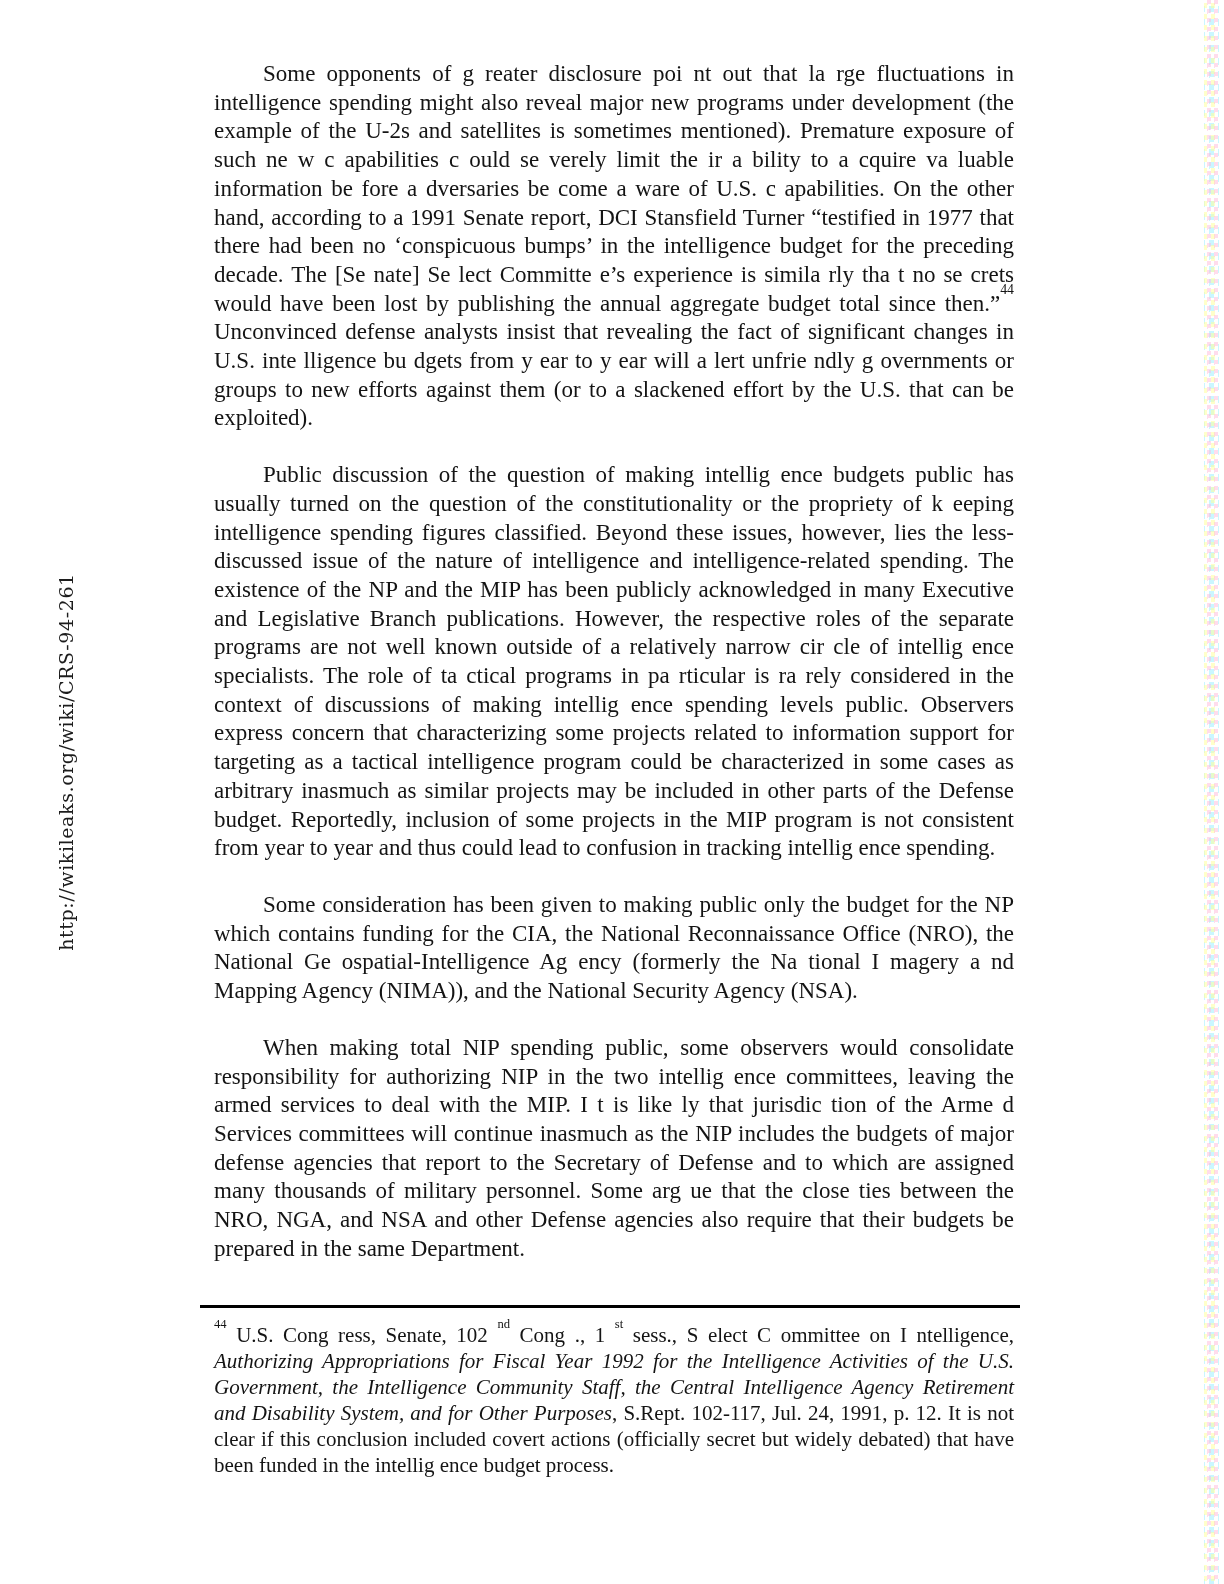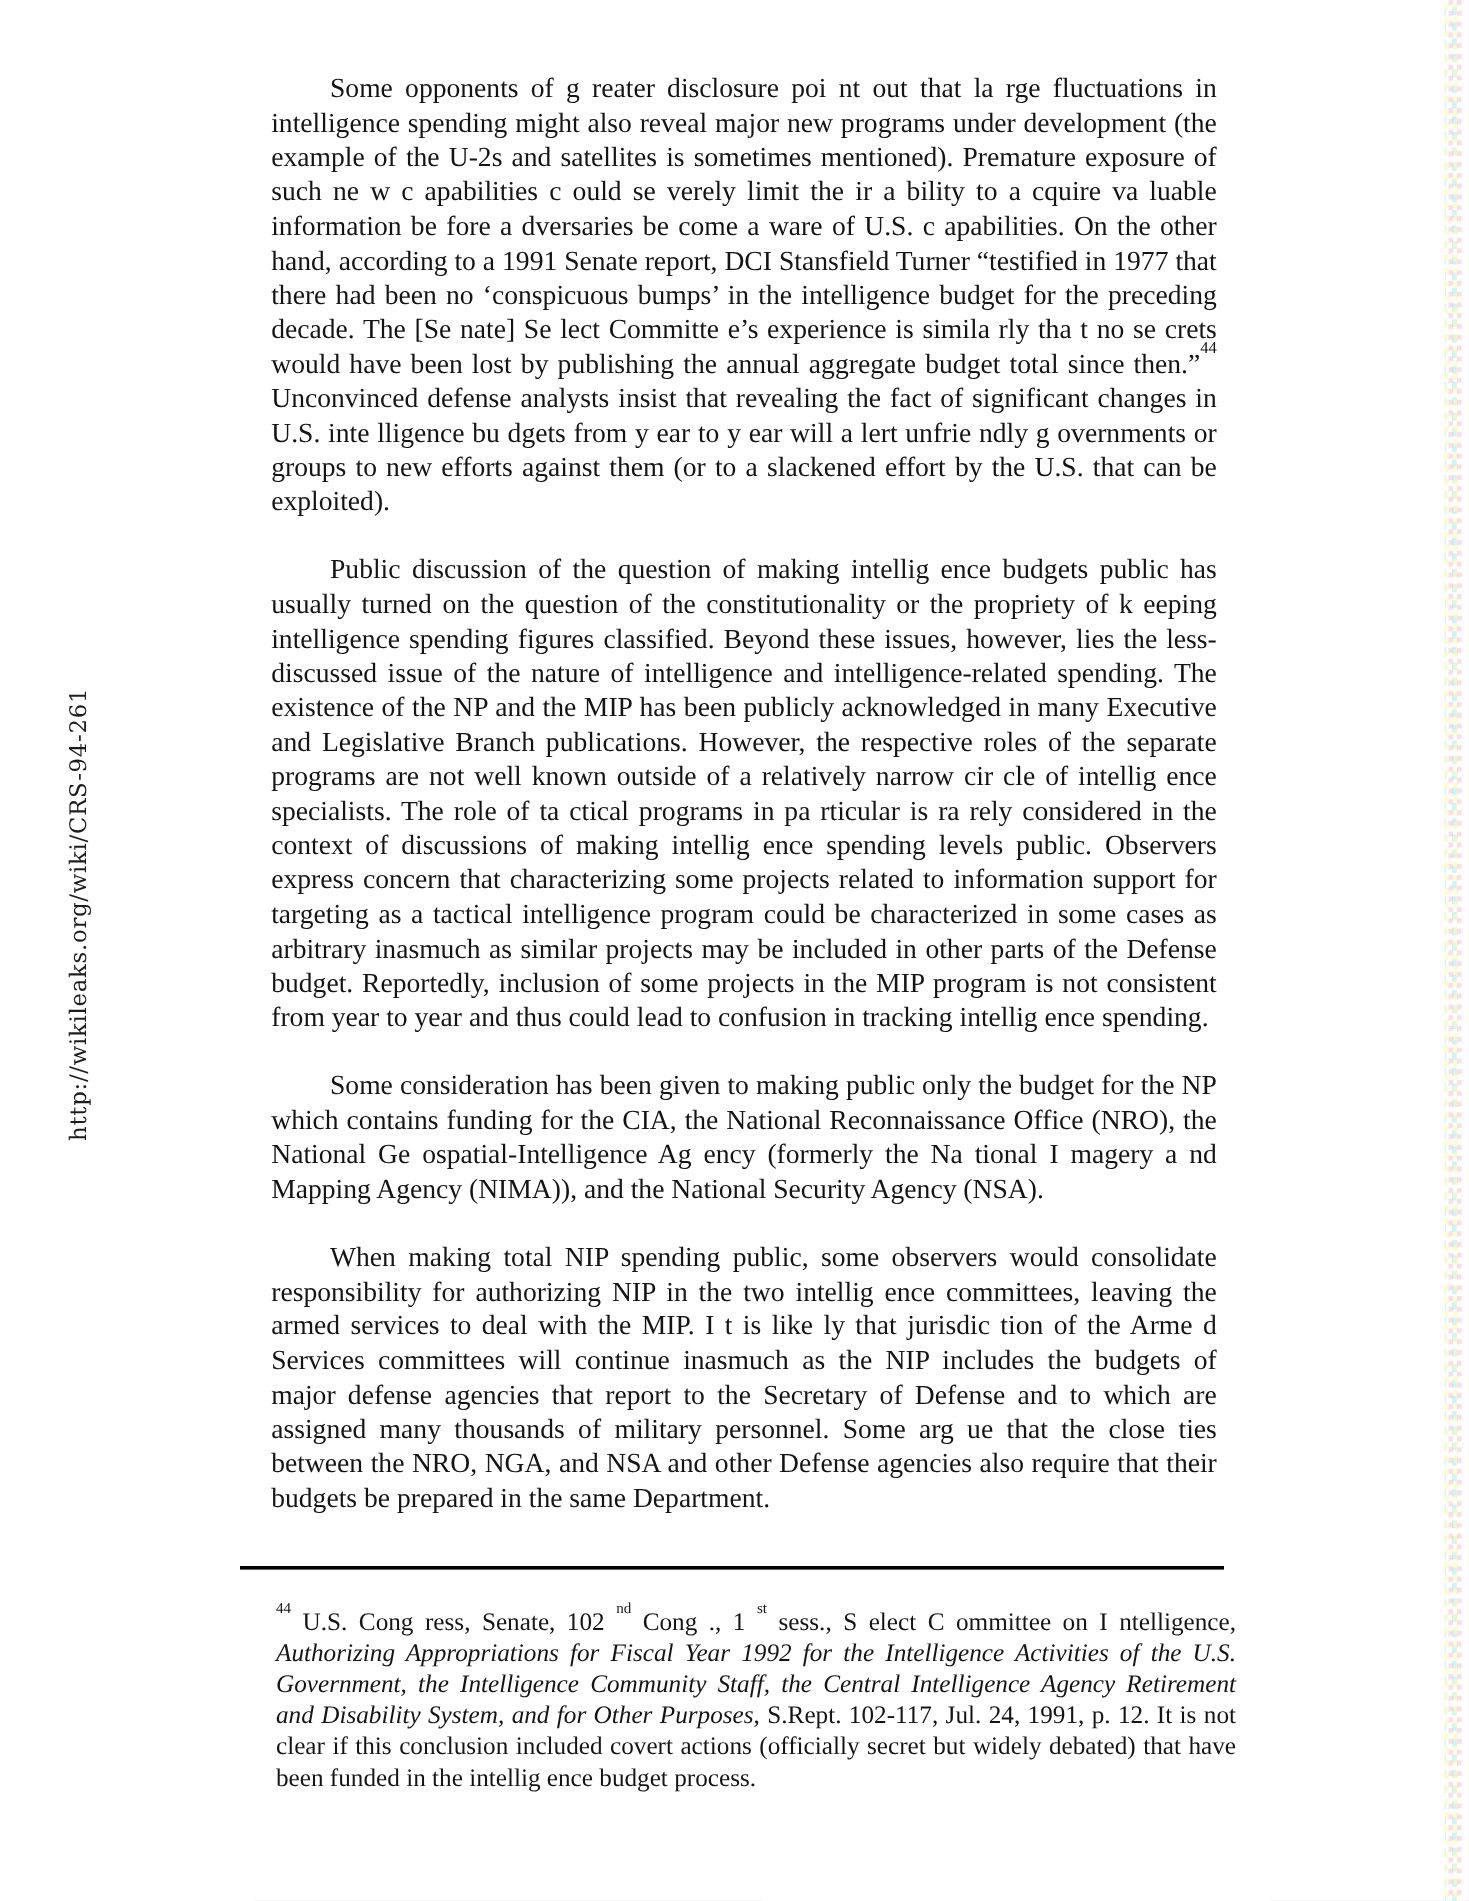--- a/index.html
+++ b/index.html
@@ -38,41 +38,41 @@
   }
   .content {
     position: absolute;
     left: 214px;
     top: 60px;
     width: 800px;
     font-size: 23px;
     line-height: 28.7px;
     text-align: justify;
   }
-  .para { margin: 0 0 28px 12px; text-indent: 49px; }
+  .para { margin: 0 0 28px 0; text-indent: 49px; }
   .fnref {
     font-size: 0.6em;
     position: relative;
     top: -0.55em;
     line-height: 0;
   }
   .fn-rule {
     position: absolute;
     left: 200px;
     top: 1305px;
     width: 820px;
     height: 3px;
     background: #000000;
   }
   .footnote {
     position: absolute;
     left: 214px;
     top: 1322px;
     width: 800px;
-    margin: 16px;
+    margin: 0;
     font-size: 21px;
     line-height: 26px;
     text-align: justify;
   }
   .footnote .fnref { top: -0.45em; }
   .fn-italic { font-style: italic; }
 </style>
 </head>
 <body>
 

